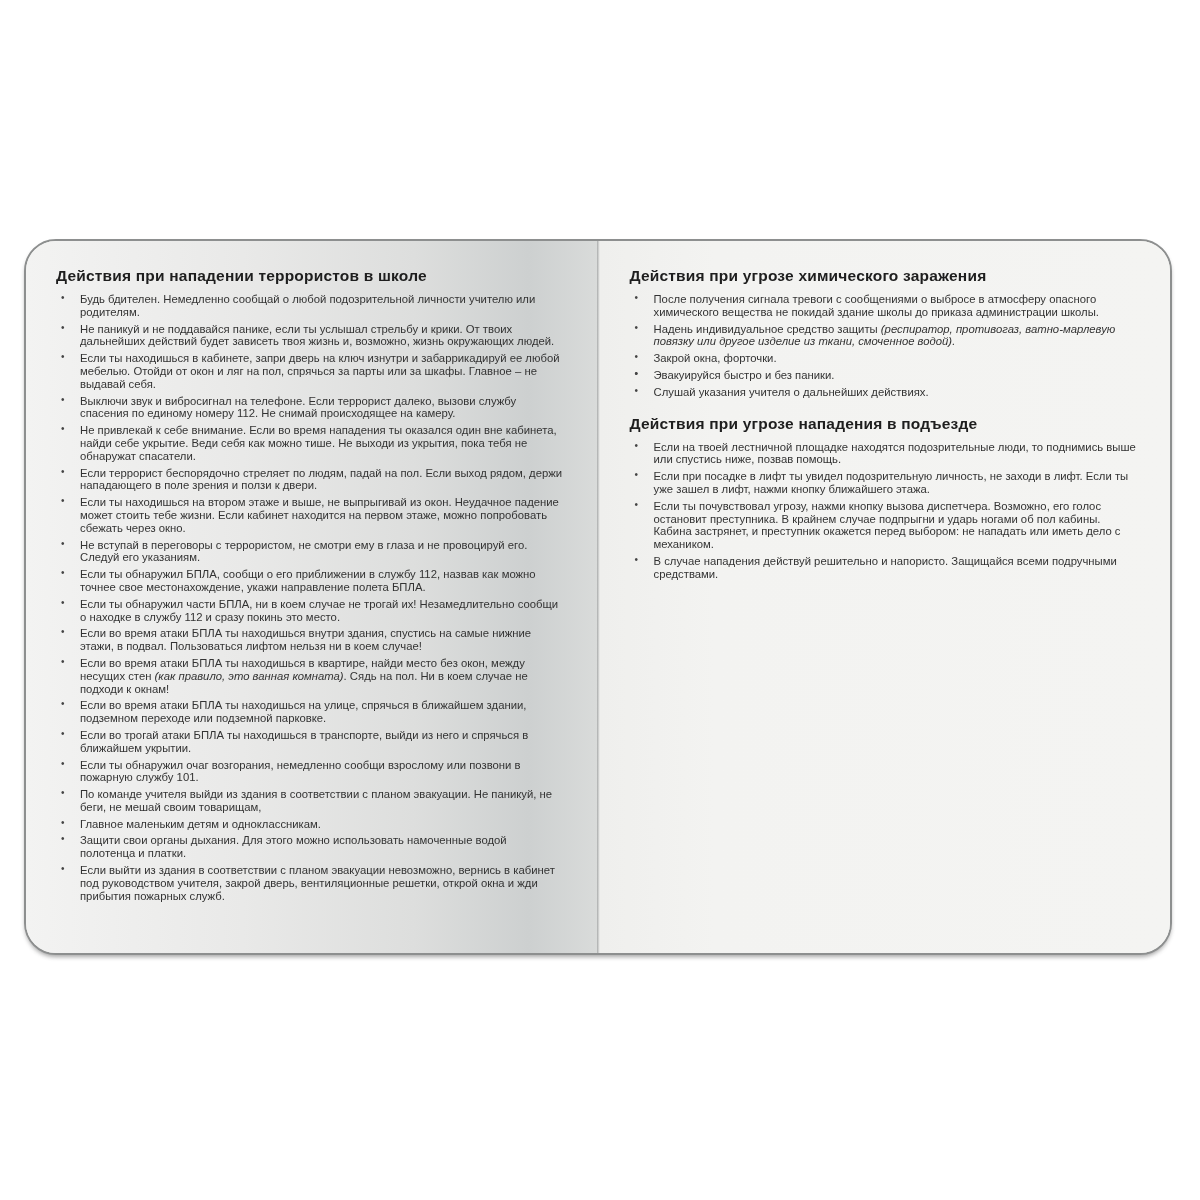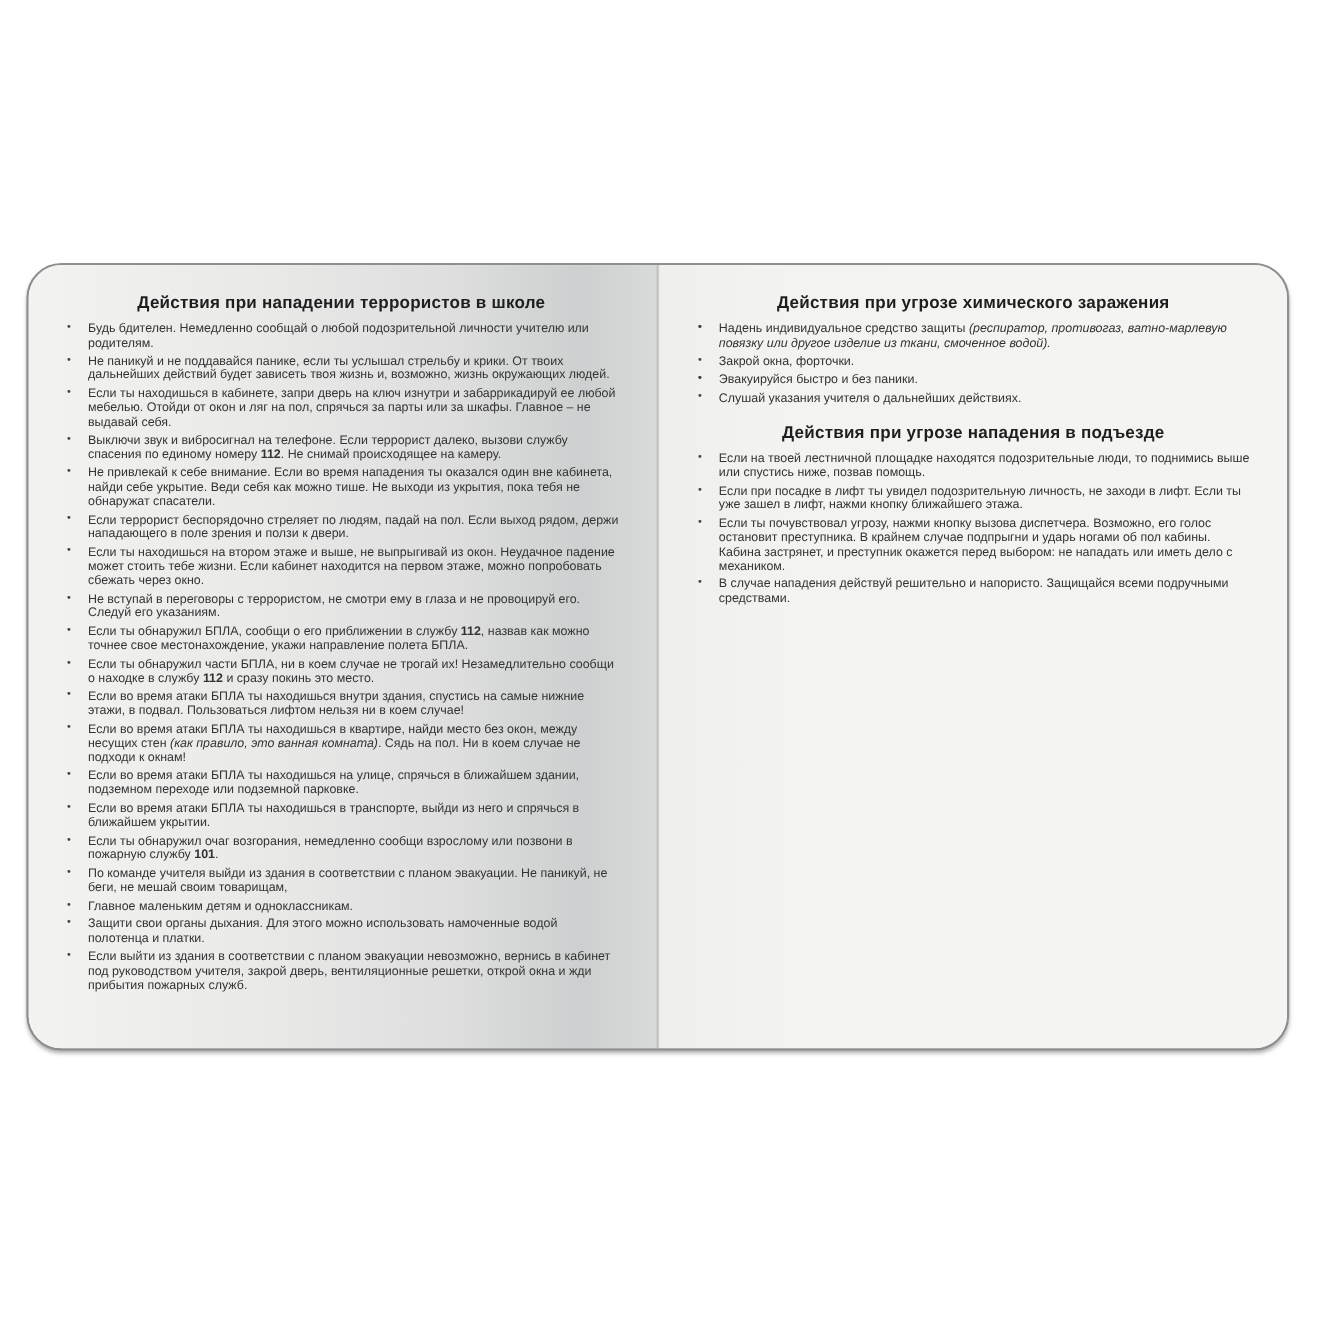--- a/index.html
+++ b/index.html
@@ -38,41 +38,40 @@
     background: linear-gradient(to right, #a9abab, #f4f4f2);
   }
   .page-right {
     background: linear-gradient(to right, #efefed 0%, #f3f3f1 20%, #f4f4f2 100%);
     padding-left: 30px; padding-right: 30px;
   }
   .sec-title {
     font-size: 15.5px;
     font-weight: bold;
     color: #1e1e1e;
-    text-align: center;
     margin: 16px 0 8px 0;
     letter-spacing: 0.2px;
   }
   section.sec:first-child .sec-title { margin-top: 0; }
   ul.bullets { list-style: none; margin: 0; padding: 0; }
   li.bullet {
     position: relative;
     padding-left: 24px;
     margin-bottom: 4px;
     font-size: 11.3px;
     line-height: 12.8px;
     color: #333333;
   }
   li.bullet .marker {
     position: absolute;
     left: 5px; top: -1px;
     font-size: 10px;
     color: #444444;
   }
-  .bold { font-weight: bold; }
+  .bold { font-weight: normal; }
   .italic { font-style: italic; }
 </style>
 </head>
 <body>
 
 <div class="spread">
   <div class="page page-left">
       <section class="sec">
         <h2 class="sec-title">Действия при нападении террористов в школе</h2>
         <ul class="bullets">
@@ -86,39 +85,39 @@
           <li class="bullet"><span class="marker">•</span><span class="btext"><span>Не вступай в переговоры с террористом, не смотри ему в глаза и не провоцируй его. Следуй его указаниям.</span></span></li>
         </ul>
       </section>
       <section class="sec">
         <ul class="bullets">
           <li class="bullet"><span class="marker">•</span><span class="btext"><span>Если ты обнаружил БПЛА, сообщи о его приближении в службу </span><span class="bold">112</span><span>, назвав как можно точнее свое местонахождение, укажи направление полета БПЛА.</span></span></li>
           <li class="bullet"><span class="marker">•</span><span class="btext"><span>Если ты обнаружил части БПЛА, ни в коем случае не трогай их! Незамедлительно сообщи о находке в службу </span><span class="bold">112</span><span> и сразу покинь это место.</span></span></li>
           <li class="bullet"><span class="marker">•</span><span class="btext"><span>Если во время атаки БПЛА ты находишься внутри здания, спустись на самые нижние этажи, в подвал. Пользоваться лифтом нельзя ни в коем случае!</span></span></li>
           <li class="bullet"><span class="marker">•</span><span class="btext"><span>Если во время атаки БПЛА ты находишься в квартире, найди место без окон, между несущих стен </span><span class="italic">(как правило, это ванная комната)</span><span>. Сядь на пол. Ни в коем случае не подходи к окнам!</span></span></li>
           <li class="bullet"><span class="marker">•</span><span class="btext"><span>Если во время атаки БПЛА ты находишься на улице, спрячься в ближайшем здании, подземном переходе или подземной парковке.</span></span></li>
-          <li class="bullet"><span class="marker">•</span><span class="btext"><span>Если во время атаки БПЛА ты находишься в транспорте, выйди из него и спрячься в ближайшем укрытии.</span></span></li>
+          <li class="bullet"><span class="marker">•</span><span class="btext"><span>Если во трогай атаки БПЛА ты находишься в транспорте, выйди из него и спрячься в ближайшем укрытии.</span></span></li>
         </ul>
       </section>
       <section class="sec">
         <ul class="bullets">
           <li class="bullet"><span class="marker">•</span><span class="btext"><span>Если ты обнаружил очаг возгорания, немедленно сообщи взрослому или позвони в пожарную службу </span><span class="bold">101</span><span>.</span></span></li>
           <li class="bullet"><span class="marker">•</span><span class="btext"><span>По команде учителя выйди из здания в соответствии с планом эвакуации. Не паникуй, не беги, не мешай своим товарищам,</span></span></li>
           <li class="bullet"><span class="marker">•</span><span class="btext"><span>Главное маленьким детям и одноклассникам.</span></span></li>
           <li class="bullet"><span class="marker">•</span><span class="btext"><span>Защити свои органы дыхания. Для этого можно использовать намоченные водой полотенца и платки.</span></span></li>
           <li class="bullet"><span class="marker">•</span><span class="btext"><span>Если выйти из здания в соответствии с планом эвакуации невозможно, вернись в кабинет под руководством учителя, закрой дверь, вентиляционные решетки, открой окна и жди прибытия пожарных служб.</span></span></li>
         </ul>
       </section>
     </div>
   <div class="fold"></div>
   <div class="page page-right">
       <section class="sec">
         <h2 class="sec-title">Действия при угрозе химического заражения</h2>
         <ul class="bullets">
-          <li class="bullet"><span class="marker">•</span></li>
+          <li class="bullet"><span class="marker">•</span><span class="btext"><span>После получения сигнала тревоги с сообщениями о выбросе в атмосферу опасного химического вещества не покидай здание школы до приказа администрации школы.</span></span></li>
           <li class="bullet"><span class="marker">•</span><span class="btext"><span>Надень индивидуальное средство защиты </span><span class="italic">(респиратор, противогаз, ватно-марлевую повязку или другое изделие из ткани, смоченное водой).</span></span></li>
           <li class="bullet"><span class="marker">•</span><span class="btext"><span>Закрой окна, форточки.</span></span></li>
           <li class="bullet"><span class="marker">•</span></li>
           <li class="bullet"><span class="marker">•</span><span class="btext"><span>Эвакуируйся быстро и без паники.</span></span></li>
           <li class="bullet"><span class="marker">•</span><span class="btext"><span>Слушай указания учителя о дальнейших действиях.</span></span></li>
         </ul>
       </section>
       <section class="sec">
         <h2 class="sec-title">Действия при угрозе нападения в подъезде</h2>
         <ul class="bullets">

